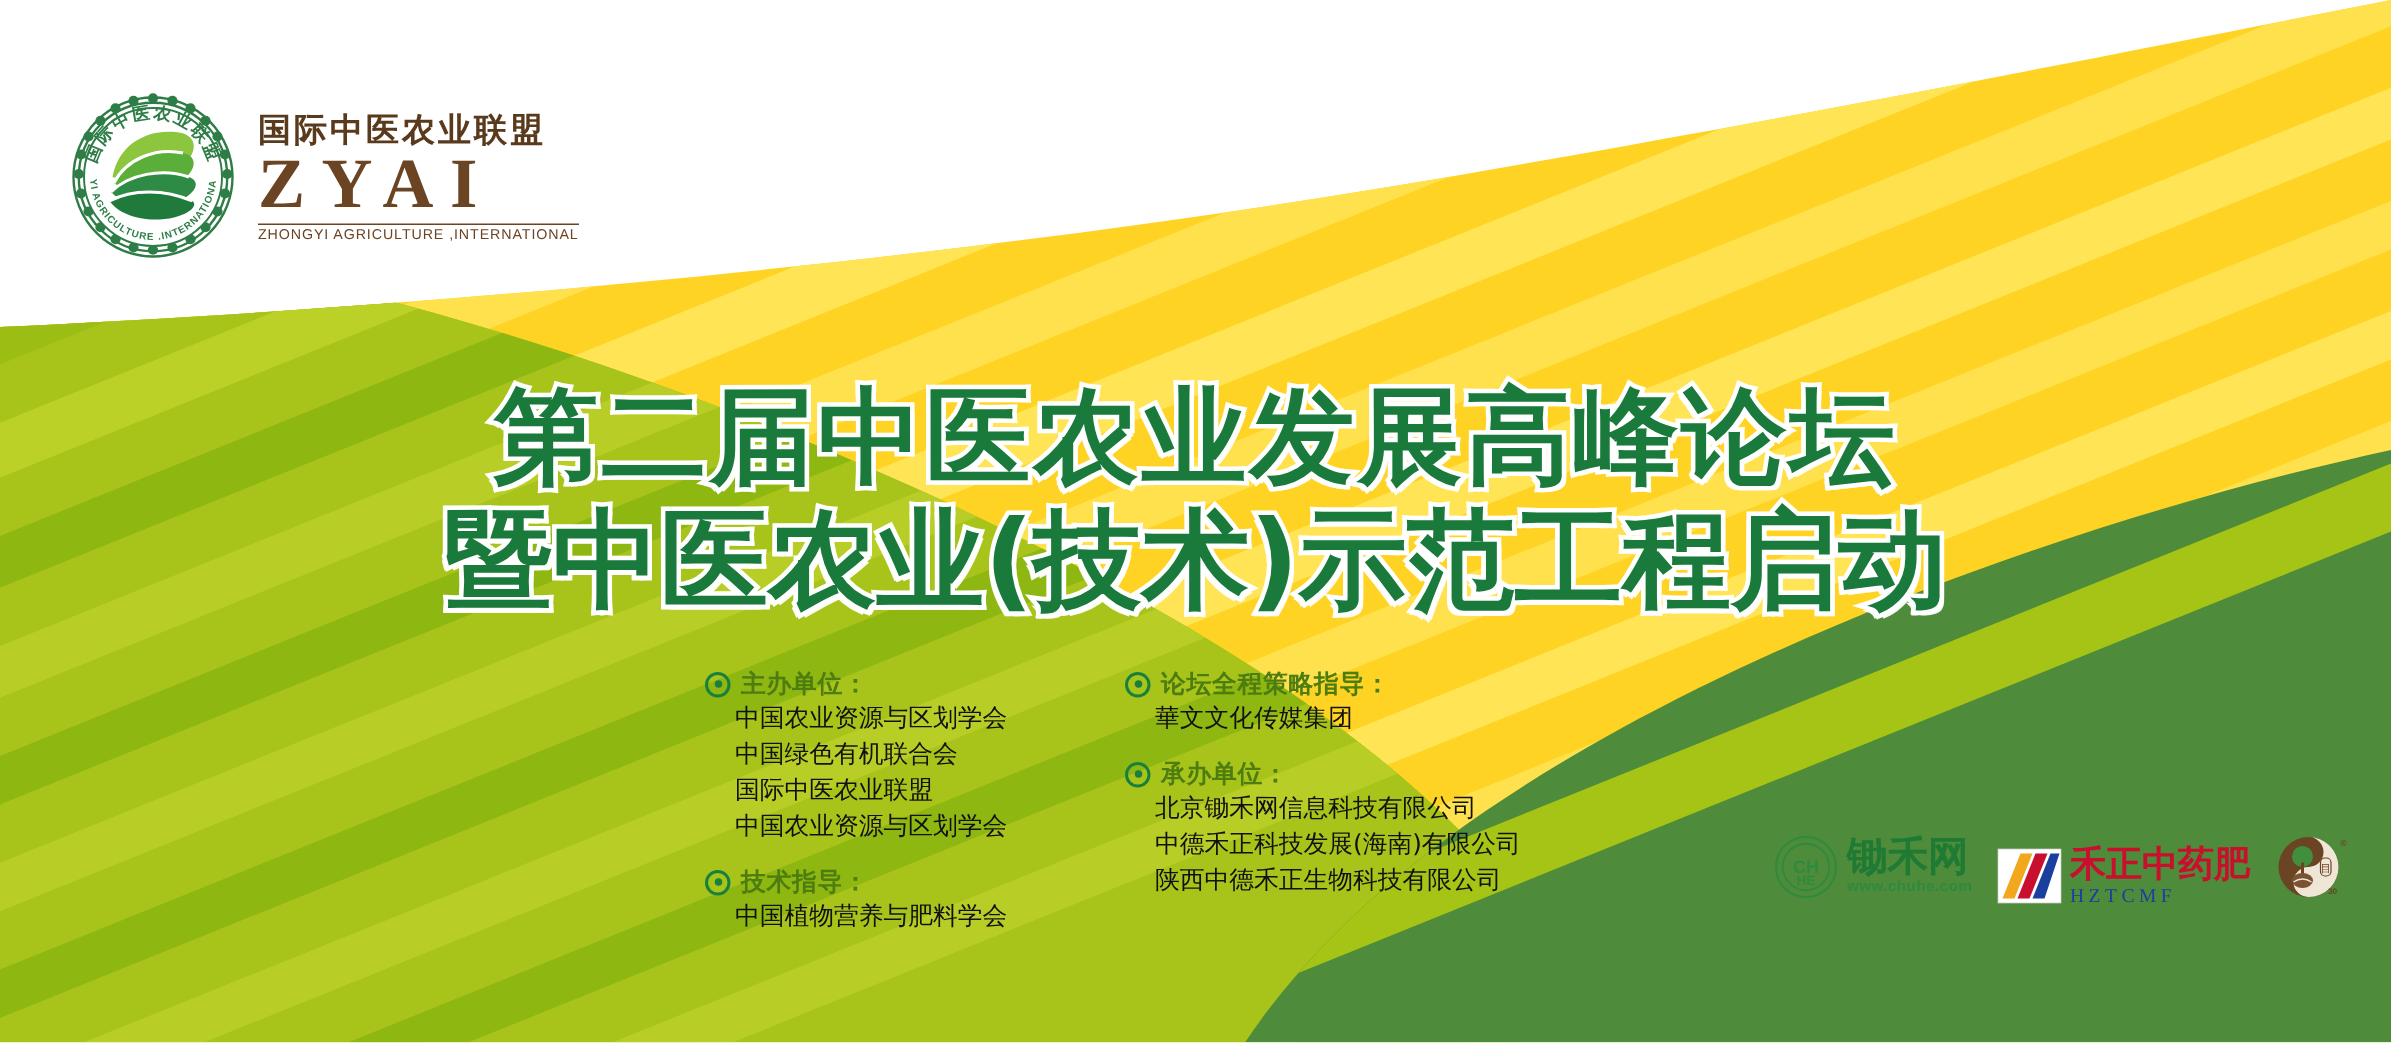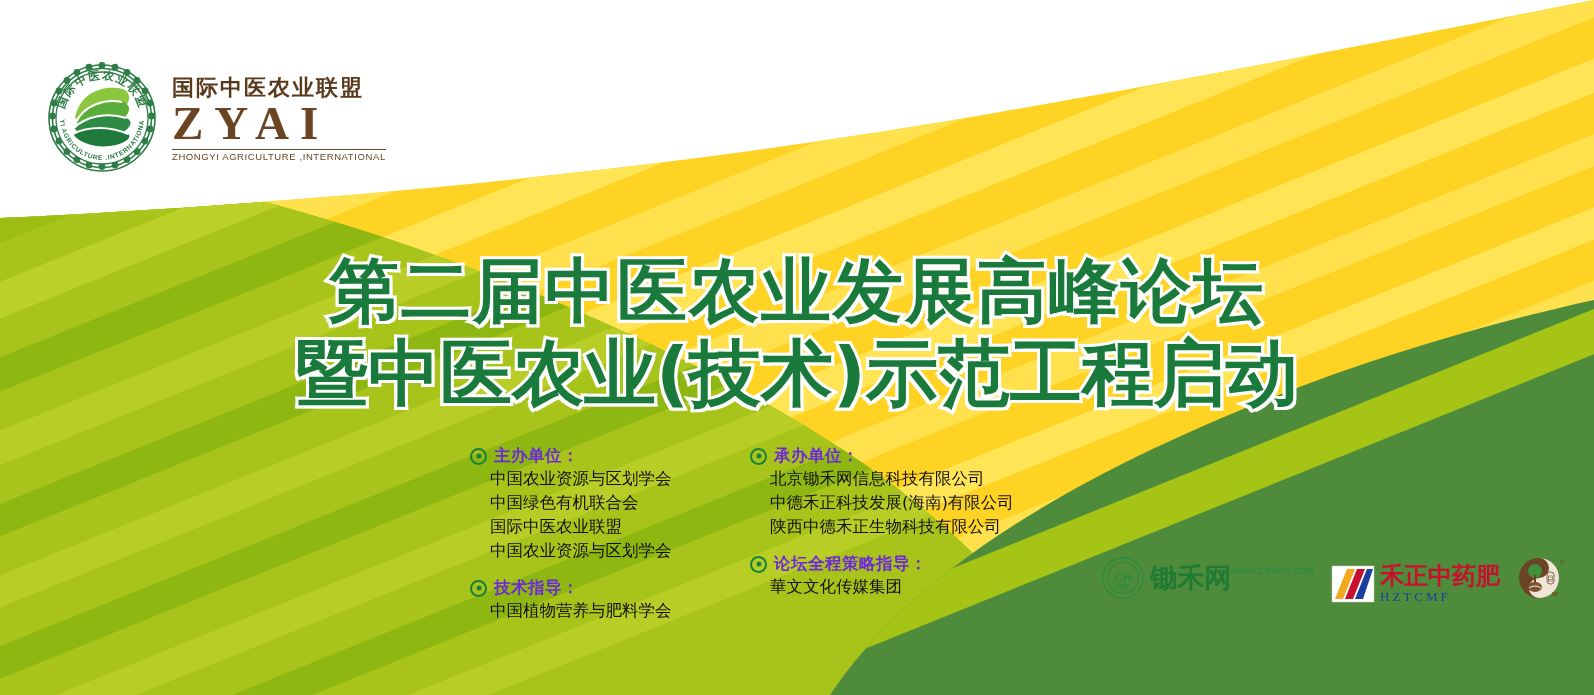--- a/index.html
+++ b/index.html
@@ -70,21 +70,21 @@
     position:absolute;left:470px;top:445px;
     display:flex;gap:18px;z-index:16;
   }
   .info-col{display:flex;flex-direction:column;}
   .info-col.col-a{width:262px;}
   .info-col.col-b{width:300px;}
   .info-group{margin-bottom:14px;}
   .info-head{
     display:flex;align-items:center;gap:7px;
     font-family:"DejaVu Sans",sans-serif;
-    font-size:16.5px;font-weight:bold;color:#6d28d9;
+    font-size:16.5px;font-weight:bold;color:#4d7c0f;
     letter-spacing:0.5px;line-height:1.35;
     white-space:nowrap;
   }
   .bullet{
     width:13px;height:13px;border-radius:50%;
     border:2.4px solid #18803c;flex:0 0 auto;
     position:relative;
   }
   .bullet::after{
     content:"";position:absolute;left:50%;top:50%;
@@ -101,21 +101,21 @@
   .sponsors{
     position:absolute;right:28px;bottom:92px;
     display:flex;align-items:center;gap:16px;z-index:18;
   }
   .sp{display:flex;align-items:center;}
 
   
   .sp-chuhe{gap:6px;}
   .chuhe-seal{width:42px;height:42px;}
   .chuhe-seal svg{width:42px;height:42px;display:block;}
-  .chuhe-text{display:flex;flex-direction:row;line-height:1;}
+  .chuhe-text{display:flex;flex-direction:column;line-height:1;}
   .chuhe-cn{font-family:"DejaVu Sans",sans-serif;font-size:27px;font-weight:bold;color:#1f7a34;letter-spacing:0px;}
   .chuhe-url{font-family:Liberation Sans, sans-serif;font-size:10px;font-weight:bold;color:#2e8b3d;letter-spacing:0.4px;margin-top:2px;}
 
   
   .sp-hzt{gap:5px;margin-top:12px;}
   .hzt-mark{width:44px;height:38px;}
   .hzt-mark svg{width:44px;height:38px;display:block;}
   .hzt-text{display:flex;flex-direction:column;line-height:1;}
   .hzt-cn{font-family:"DejaVu Sans",sans-serif;font-size:24px;font-weight:bold;color:#c8102e;letter-spacing:0px;position:relative;}
   .hzt-en{font-family:"Liberation Serif",serif;font-size:13px;font-weight:normal;color:#1a3f9e;letter-spacing:3px;margin-top:2px;}
@@ -323,33 +323,33 @@
           <span>技术指导：</span>
         </div>
         <div class="info-item">中国植物营养与肥料学会</div>
       </div>
     </div>
 
     <div class="info-col col-b">
       <div class="info-group">
         <div class="info-head">
           <span class="bullet"></span>
+          <span>论坛全程策略指导：</span>
+        </div>
+        <div class="info-item">華文文化传媒集团</div>
+      </div>
+
+      <div class="info-group">
+        <div class="info-head">
+          <span class="bullet"></span>
           <span>承办单位：</span>
         </div>
         <div class="info-item">北京锄禾网信息科技有限公司</div>
         <div class="info-item">中德禾正科技发展(海南)有限公司</div>
         <div class="info-item">陕西中德禾正生物科技有限公司</div>
-      </div>
-
-      <div class="info-group">
-        <div class="info-head">
-          <span class="bullet"></span>
-          <span>论坛全程策略指导：</span>
-        </div>
-        <div class="info-item">華文文化传媒集团</div>
       </div>
     </div>
   </div>
 
   <div class="sponsors">
 
     <div class="sp sp-chuhe">
       <div class="chuhe-seal">
         <svg viewBox="0 0 42 42" xmlns="http://www.w3.org/2000/svg">
           <circle cx="21" cy="21" r="20" fill="none" stroke="#2e8b3d" stroke-width="1.4"></circle>

